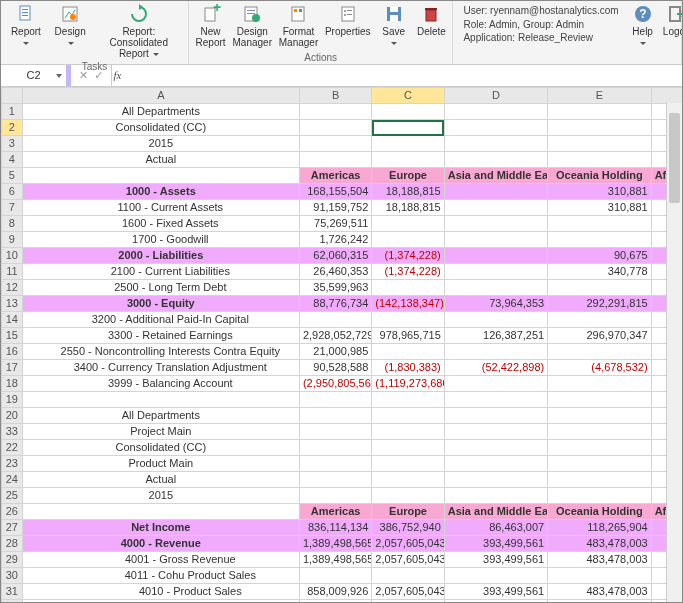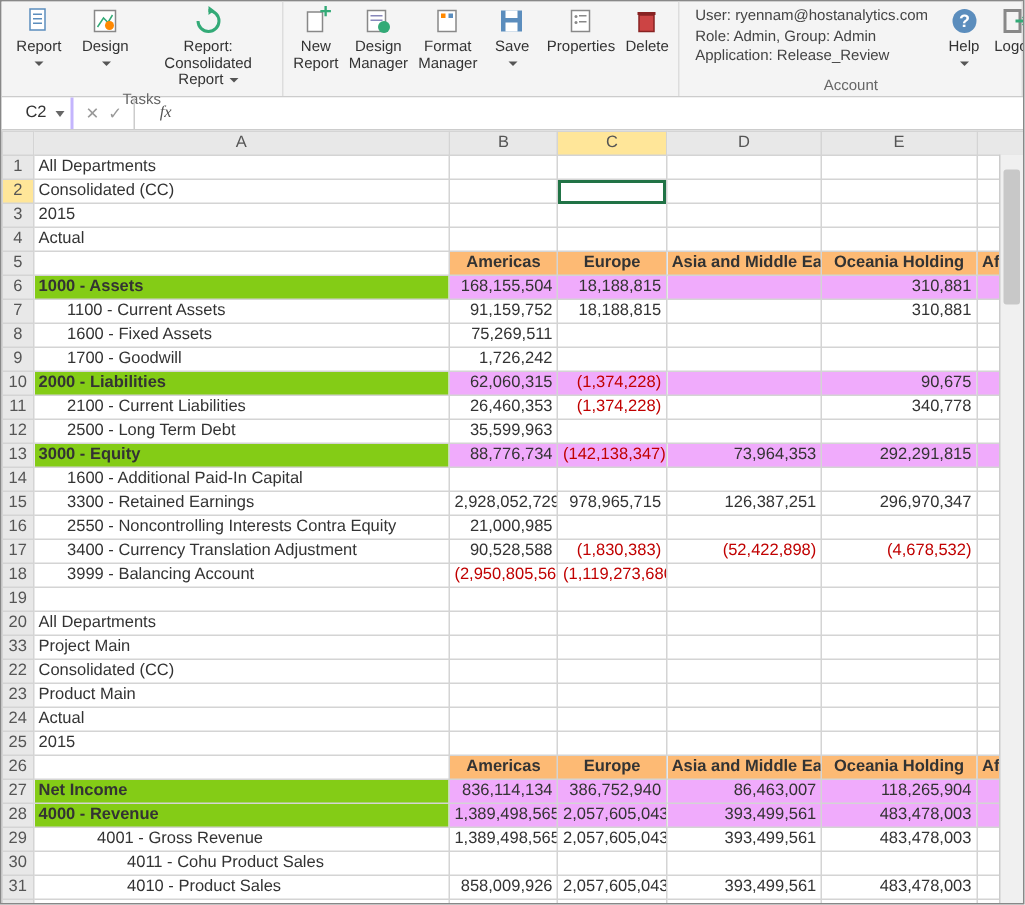--- a/index.html
+++ b/index.html
@@ -9,37 +9,37 @@
   .ribbon { background: #f4f4f4; border-bottom: 1px solid #ccc; height: 64px; display: flex; }
   .ribbon-group { display: flex; flex-direction: column; border-right: 1px solid #ddd; padding: 1px 4px 0 4px; }
   .ribbon-buttons { display: flex; flex: 1; align-items: flex-start; gap: 2px; }
   .ribbon-btn { display: flex; flex-direction: column; align-items: center; justify-content: flex-start; padding: 2px 3px; cursor: pointer; min-width: 32px; font-size: 10px; line-height: 1.1; text-align: center; }
   .ribbon-btn .icon { width: 20px; height: 20px; margin-bottom: 2px; display:flex; align-items:center; justify-content:center; }
   .ribbon-group-label { text-align: center; font-size: 10px; color: #666; padding-bottom: 1px; }
   .user-block { font-size: 10px; padding: 2px 6px; line-height: 1.35; color: #444; flex-shrink:0; }
   
   
   .fbar { display: flex; align-items: center; height: 22px; border-bottom: 1px solid #ccc; background:#fff; }
-  .namebox { width: 48px; text-align: center; border-right: 2px solid #c4b5fd; height: 100%; line-height: 20px; font-size: 11px; position: relative; }
+  .namebox { width: 70px; text-align: center; border-right: 5px solid #c4b5fd; height: 100%; line-height: 20px; font-size: 11px; position: relative; }
   .namebox::after { content:""; position:absolute; right:4px; top:9px; border-left:3px solid transparent; border-right:3px solid transparent; border-top:4px solid #666;}
   .fbar-icons { display:flex; gap:6px; padding:0 8px; color:#999; }
-  .fx { font-style: italic; font-family: serif; color:#555; padding: 0 16px; border-left:1px solid #ccc; height:100%; line-height:20px;}
+  .fx { font-style: italic; font-family: serif; color:#555; padding: 0 1px; border-left:1px solid #ccc; height:100%; line-height:20px;}
   .formula-input { flex:1; border:none; padding:2px 4px; font-size:11px; }
   
   
   .grid-wrap { overflow: hidden; height: calc(603px - 64px - 22px - 2px); position:relative; }
   table.sheet { border-collapse: collapse; table-layout: fixed; width: 750px; }
   table.sheet th, table.sheet td { border: 1px solid #d4d4d4; height: 15px; line-height: 15px; font-size: 11px; padding: 0 3px; white-space: nowrap; overflow: hidden; text-align: right; background:#fff;}
   table.sheet th { background: #e8e8e8; font-weight: normal; text-align: center; color:#555; }
   table.sheet th.rowhdr { width: 18px; min-width:18px; text-align:center; }
-  table.sheet td.colA { text-align: left; }
+  table.sheet td.colA { text-align: center; }
   table.sheet th.active-col, table.sheet th.active-row { background: #ffe699; }
-  tr.header-row td { background: #fdba74; font-weight: bold; text-align:center; }
+  tr.header-row td { background: #f9a8d4; font-weight: bold; text-align:center; }
   tr.header-row td.colA { text-align:left; background:#fff; font-weight:normal;}
-  tr.section td.colA { background: #84cc16; font-weight: bold; }
+  tr.section td.colA { background: #f0abfc; font-weight: bold; }
   tr.section td { background: #f0abfc; }
   td.neg { color: #c00000; }
   td.selected { outline: 2px solid #217346; outline-offset: -2px; background:#fff; }
   .indent1 { padding-left: 22px !important; }
   .indent2 { padding-left: 42px !important; }
   .indent3 { padding-left: 62px !important; margin-left: 16px; }
   .scrollbar-v { position:absolute; right:0; top:16px; bottom:0; width:16px; background:#f0f0f0; border-left:1px solid #ccc;}
   .scrollbar-v .thumb { position:absolute; top:10px; left:2px; right:2px; height:90px; background:#c8c8c8; border-radius:2px;}
   
   .dropdown-caret { display:inline-block; margin-left:1px; border-left:3px solid transparent; border-right:3px solid transparent; border-top:3px solid #555; vertical-align: middle;}
@@ -111,49 +111,50 @@
               <rect x="3" y="3" width="12" height="14" fill="#fff" stroke="#888"></rect>
               <rect x="5" y="5" width="3" height="3" fill="#f80"></rect>
               <rect x="10" y="5" width="3" height="3" fill="#5b8dbd"></rect>
             </svg>
           </span>
           <span>Format<br>Manager</span>
         </div>
         <div class="ribbon-btn">
           <span class="icon">
             <svg width="20" height="20">
-              <rect x="3" y="3" width="14" height="14" fill="#5b8dbd"></rect>
-              <rect x="6" y="3" width="8" height="5" fill="#fff"></rect>
-              <rect x="6" y="11" width="8" height="6" fill="#fff"></rect>
-            </svg>
-          </span>
-          <span>Save <span class="dropdown-caret"></span></span>
-        </div>
-        <div class="ribbon-btn">
-          <span class="icon">
-            <svg width="20" height="20">
               <rect x="4" y="3" width="12" height="14" fill="#fff" stroke="#888"></rect>
               <circle cx="7" cy="7" r="1" fill="#888"></circle>
               <rect x="9" y="6" width="5" height="1" fill="#888"></rect>
               <circle cx="7" cy="11" r="1" fill="#888"></circle>
               <rect x="9" y="10" width="5" height="1" fill="#888"></rect>
             </svg>
           </span>
           <span>Properties</span>
         </div>
         <div class="ribbon-btn">
           <span class="icon">
             <svg width="20" height="20">
+              <rect x="3" y="3" width="14" height="14" fill="#5b8dbd"></rect>
+              <rect x="6" y="3" width="8" height="5" fill="#fff"></rect>
+              <rect x="6" y="11" width="8" height="6" fill="#fff"></rect>
+            </svg>
+          </span>
+          <span>Save <span class="dropdown-caret"></span></span>
+        </div>
+        <div class="ribbon-btn">
+          <span class="icon">
+            <svg width="20" height="20">
               <rect x="5" y="6" width="10" height="11" fill="#c44" stroke="#822"></rect>
               <rect x="4" y="4" width="12" height="2" fill="#822"></rect>
             </svg>
           </span>
           <span>Delete</span>
         </div>
       </div>
+      <div class="ribbon-group-label">Actions</div>
     </div>
     <div class="ribbon-group">
       <div class="ribbon-buttons">
         <div class="user-block">User: ryennam@hostanalytics.com<br>Role: Admin, Group: Admin<br>Application: Release_Review</div>
         <div class="ribbon-btn">
           <span class="icon">
             <svg width="20" height="20">
               <circle cx="10" cy="10" r="8" fill="#5b8dbd"></circle>
               <text x="10" y="14" font-size="12" fill="#fff" text-anchor="middle" font-weight="bold">?</text>
             </svg>
@@ -163,21 +164,20 @@
         <div class="ribbon-btn">
           <span class="icon">
             <svg width="20" height="20">
               <rect x="3" y="3" width="10" height="14" fill="none" stroke="#888" stroke-width="2"></rect>
               <path d="M10 10 L18 10 M15 7 L18 10 L15 13" fill="none" stroke="#3a7" stroke-width="2"></path>
             </svg>
           </span>
           <span>Logoff</span>
         </div>
       </div>
-      <div class="ribbon-group-label">Account</div>
     </div>
   </div>
 
 <div class="fbar">
   <div class="namebox">C2</div>
   <div class="fbar-icons">
     <span>✕</span>
     <span>✓</span>
   </div>
   <div class="fx">fx</div>
@@ -317,21 +317,21 @@
           <th class="rowhdr">13</th>
           <td class="colA">3000 - Equity</td>
           <td class="">88,776,734</td>
           <td class=" neg">(142,138,347)</td>
           <td class="">73,964,353</td>
           <td class="">292,291,815</td>
           <td class=" neg">(2,790,954)</td>
         </tr>
         <tr class="">
           <th class="rowhdr">14</th>
-          <td class="colA indent1">1600 - Additional Paid-In Capital</td>
+          <td class="colA indent1">3200 - Additional Paid-In Capital</td>
           <td class=""></td>
           <td class=""></td>
           <td class=""></td>
           <td class=""></td>
           <td class=""></td>
         </tr>
         <tr class="">
           <th class="rowhdr">15</th>
           <td class="colA indent1">3300 - Retained Earnings</td>
           <td class="">2,928,052,729</td>

